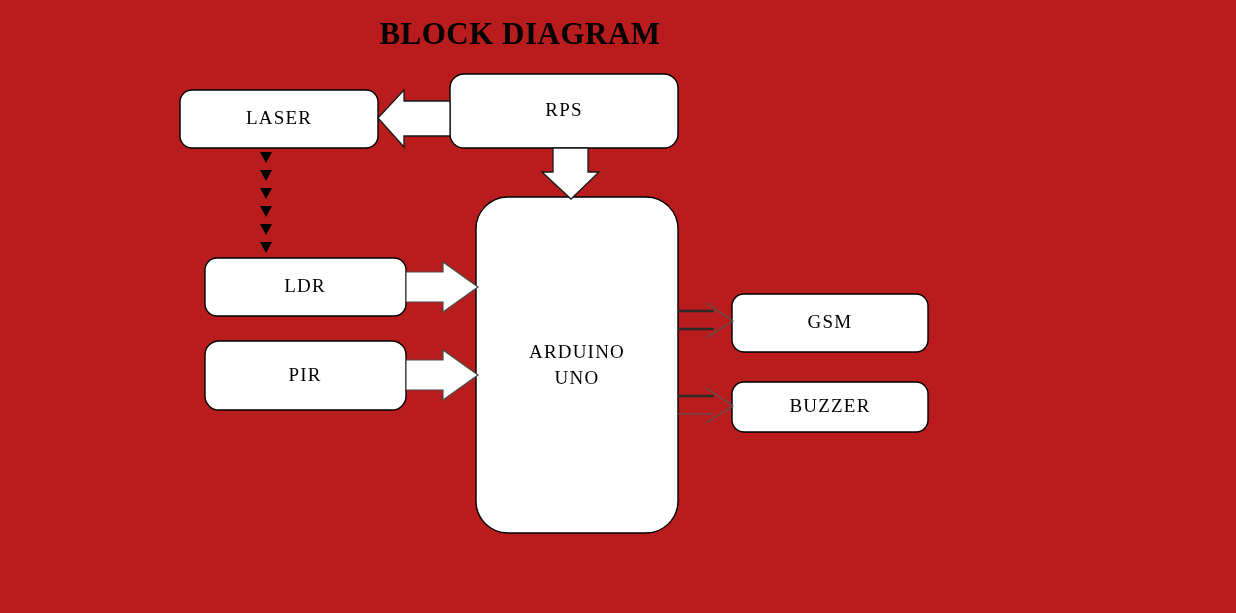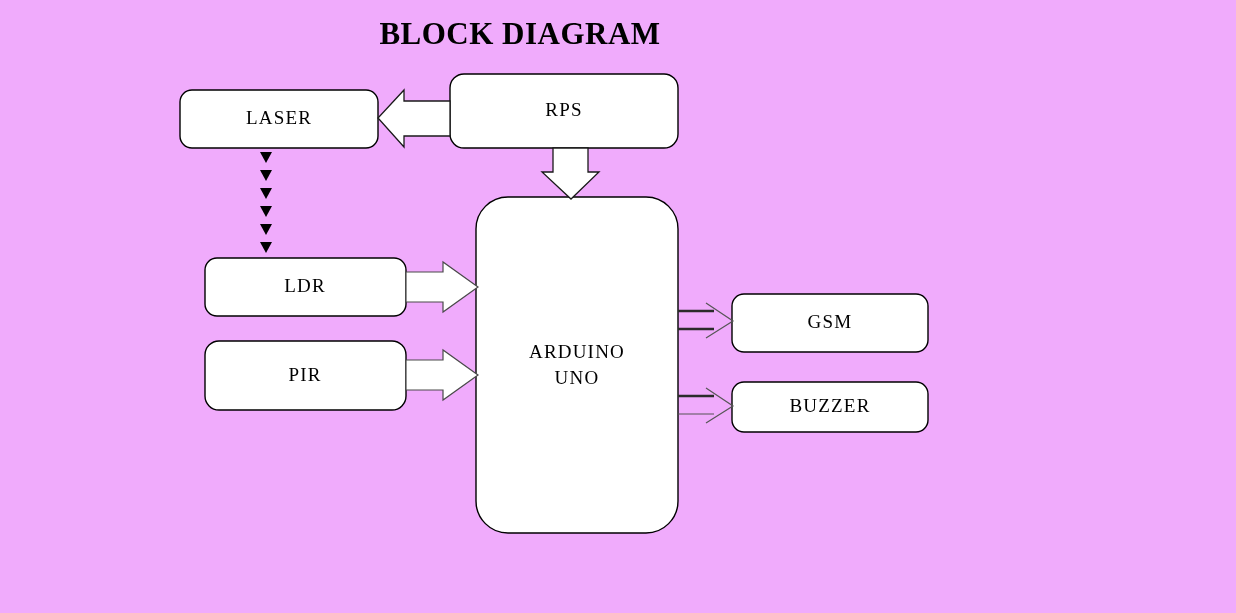--- a/index.html
+++ b/index.html
@@ -12,21 +12,21 @@
     width: 1236px;
     height: 613px;
     overflow: hidden;
     font-family: "Liberation Serif", "DejaVu Serif", serif;
     color: #000000;
   }
   #diagram-root {
     position: relative;
     width: 1236px;
     height: 613px;
-    background: #f0abfc;
+    background: #b91c1c;
   }
   #diagram-title {
     position: absolute;
     left: 0;
     top: 16px;
     width: 1040px;
     text-align: center;
     font-family: "Liberation Serif", "DejaVu Serif", serif;
     font-weight: bold;
     font-size: 31px;

